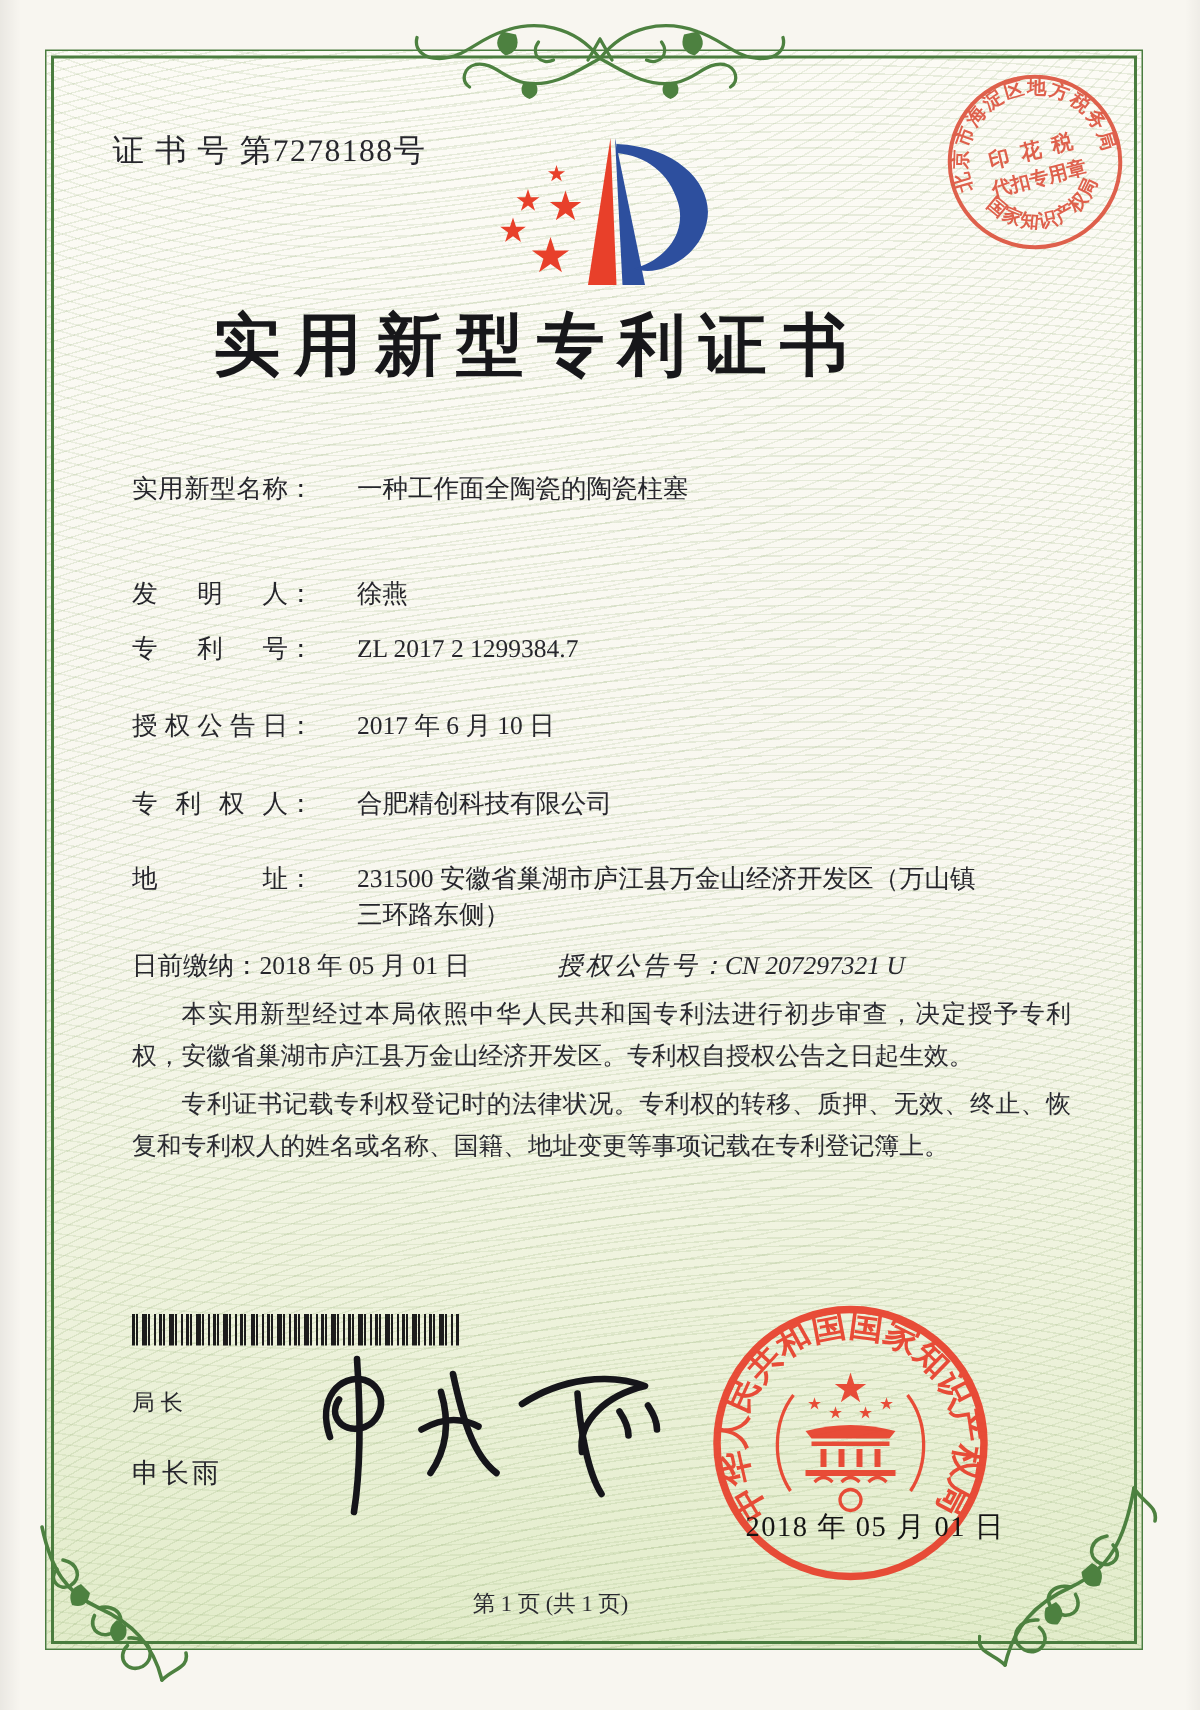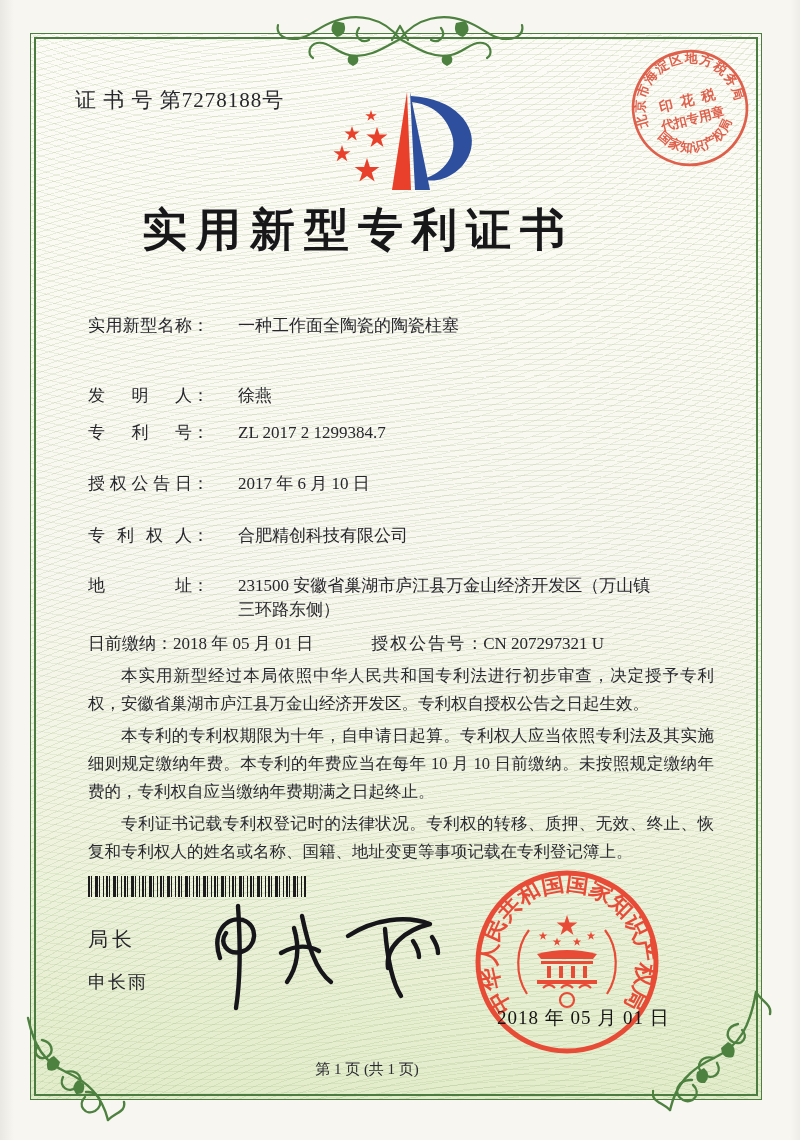--- a/index.html
+++ b/index.html
@@ -19,30 +19,30 @@
   .frame::before{content:"";position:absolute;inset:3px;border:2px solid #4a7d3f;pointer-events:none;}
   .ornament{position:absolute;pointer-events:none;}
   
   .certno{position:absolute;left:75px;top:86px;font-size:21px;letter-spacing:1px;}
   .title{position:absolute;left:0;top:200px;width:716px;text-align:center;
     font-size:45px;font-weight:700;letter-spacing:9px;color:#17171a;}
   .row{position:absolute;left:88px;width:636px;font-size:17px;line-height:24px;white-space:nowrap;}
   .lbl{display:inline-block;width:104px;text-align:justify;text-align-last:justify;vertical-align:top;}
   .colon{display:inline-block;vertical-align:top;}
   .val{display:inline-block;margin-left:29px;vertical-align:top;white-space:pre-line;max-width:500px;}
-  .grant-no{margin-left:58px;}
+  .grant-no{margin-left:58px;font-style:italic;}
   .grant-no .lbl2{letter-spacing:2px;}
   .paras{position:absolute;left:88px;top:662px;width:626px;font-size:16.5px;line-height:28px;
     text-align:justify;color:#2a2a31;}
   .paras p{margin:0 0 4px 0;text-indent:2em;}
   .barcode{position:absolute;left:88px;top:876px;width:218px;height:21px;
     background:repeating-linear-gradient(90deg,#1c1c1c 0 2px,transparent 2px 3px,#1c1c1c 3px 4px,
       transparent 4px 7px,#1c1c1c 7px 10px,transparent 10px 11px,#1c1c1c 11px 12px,transparent 12px 15px,
       #1c1c1c 15px 16px,transparent 16px 18px);}
-  .sig-title{position:absolute;left:88px;top:926px;font-size:20px;letter-spacing:4px;}
+  .sig-title{position:absolute;left:88px;top:926px;font-size:15px;letter-spacing:4px;}
   .sig-name{position:absolute;left:88px;top:970px;font-size:18px;letter-spacing:2px;}
   .signature-svg{position:absolute;left:190px;top:896px;}
   .seal{position:absolute;left:472px;top:867px;opacity:.93;}
   .seal-date{position:absolute;left:497px;top:1005px;font-size:19px;letter-spacing:1px;color:#141414;}
   .tax-stamp{position:absolute;left:628px;top:46px;transform:rotate(-14deg);opacity:.88;}
   .footer{position:absolute;left:30px;top:1060px;width:730px;text-align:center;
     font-size:15px;transform:translateX(-28px);color:#2a2a31;}
   .logo{position:absolute;left:333px;top:86px;}
   svg{display:block;}
 </style>
@@ -155,21 +155,20 @@
   <div class="row" style="top:574px;white-space:normal">
     <span class="lbl">地 址</span><span class="colon">：</span><span class="val">231500 安徽省巢湖市庐江县万金山经济开发区（万山镇
 三环路东侧）</span>
   </div>
   <div class="row" style="top:632px">
     <span>日前缴纳</span><span>：</span><span>2018 年 05 月 01 日</span><span class="grant-no"><span class="lbl2">授权公告号</span><span>：</span><span>CN 207297321 U</span></span>
   </div>
 
   <div class="paras">
     <p>本实用新型经过本局依照中华人民共和国专利法进行初步审查，决定授予专利权，安徽省巢湖市庐江县万金山经济开发区。专利权自授权公告之日起生效。</p>
-    <p>本专利的专利权期限为十年，自申请日起算。专利权人应当依照专利法及其实施细则规定缴纳年费。本专利的年费应当在每年 10 月 10 日前缴纳。未按照规定缴纳年费的，专利权自应当缴纳年费期满之日起终止。</p>
     <p>专利证书记载专利权登记时的法律状况。专利权的转移、质押、无效、终止、恢复和专利权人的姓名或名称、国籍、地址变更等事项记载在专利登记簿上。</p>
   </div>
 
   <div class="barcode"></div>
 
   <div class="sig-title">局长</div>
   <div class="sig-name">申长雨</div>
 
   <svg class="signature-svg" width="256" height="128" viewBox="0 0 256 128">
     <g stroke="#15151a" stroke-width="4.4" fill="none" stroke-linecap="round" stroke-linejoin="round">

